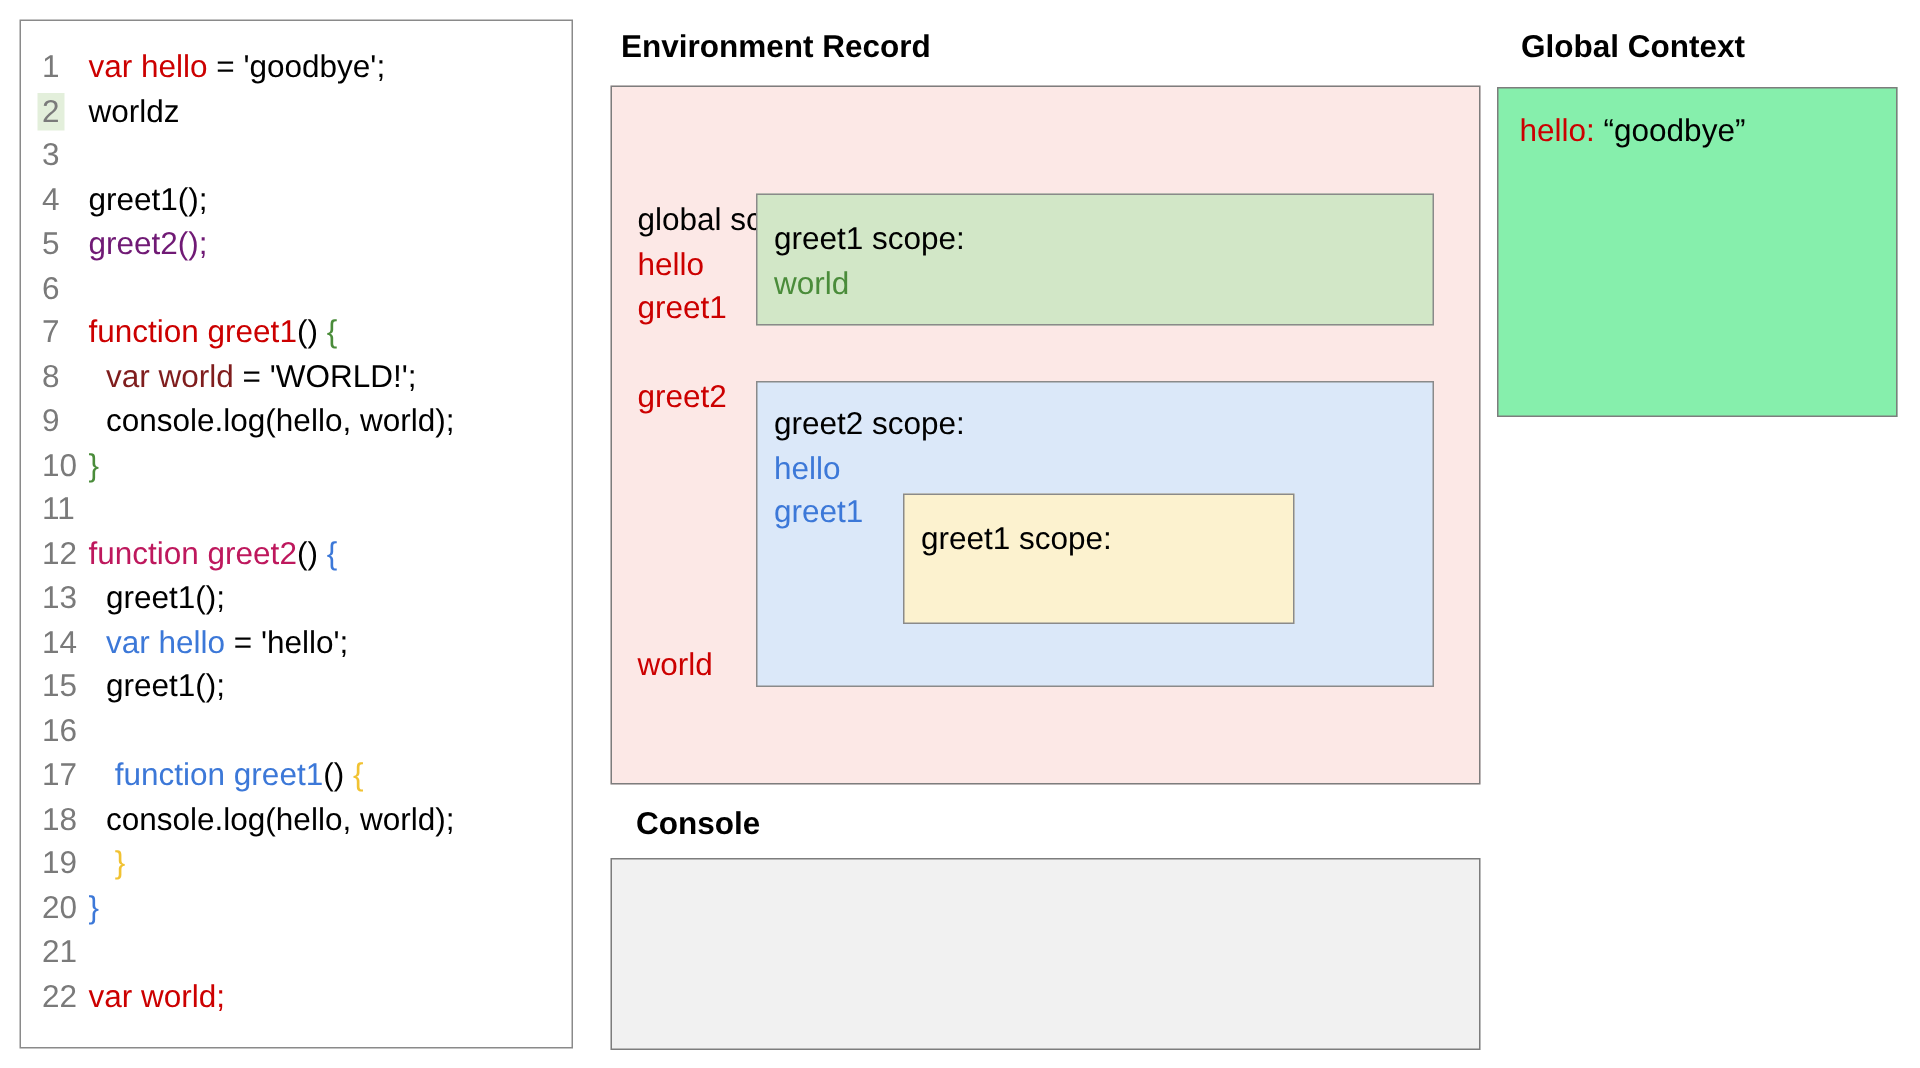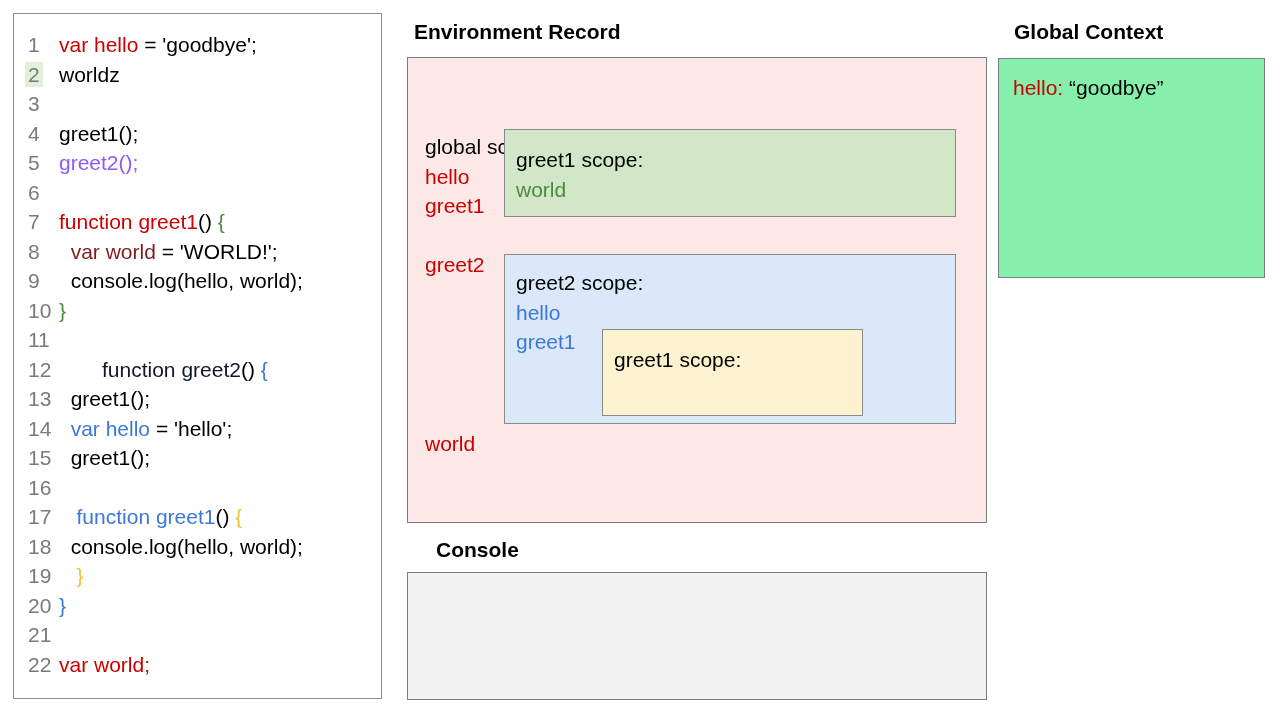--- a/index.html
+++ b/index.html
@@ -24,21 +24,21 @@
 
   
   .er-panel {
     position:absolute; left:407px; top:57px; width:580px; height:466px;
     background:#fce8e6; border:1px solid #7d7d7d; box-sizing:border-box;
   }
   .er-label { position:absolute; left:17px; }
   .scope-box { position:absolute; border:1px solid #8a8a8a; box-sizing:border-box; }
   .box-greet1 { left:96px; top:71px; width:452px; height:88px; background:#d2e7c7; }
   .box-greet1 .inner-pad { padding:15px 0 0 11px; }
-  .box-greet2 { left:96px; top:196px; width:452px; height:170px; background:#dbe8f9; }
+  .box-greet2 { left:96px; top:196px; width:452px; height:204px; background:#dbe8f9; }
   .box-greet2 .inner-pad { padding:13px 0 0 11px; }
   .box-inner-yellow { left:97px; top:74px; width:261px; height:87px; background:#fcf2cf; }
   .box-inner-yellow .inner-pad { padding:15px 0 0 11px; }
 
   
   .gc-panel {
     position:absolute; left:998px; top:58px; width:267px; height:220px;
     background:#fce8e6; border:1px solid #7d7d7d; box-sizing:border-box;
   }
   .gc-panel .inner-pad { padding:14px 0 0 14px; }
@@ -58,28 +58,28 @@
 <body>
 
 <div class="stage">
 
   <div class="code-panel">
     <div class="code-lines">
         <div class="code-line"><span class="ln"><span class="d">1</span></span><span class="code-text"><span style="color: rgb(204, 0, 0);">var hello</span><span style="color: rgb(0, 0, 0);"> = 'goodbye';</span></span></div>
         <div class="code-line"><span class="ln hl"><span class="d">2</span></span><span class="code-text"><span style="color: rgb(0, 0, 0);">worldz</span></span></div>
         <div class="code-line"><span class="ln"><span class="d">3</span></span><span class="code-text"></span></div>
         <div class="code-line"><span class="ln"><span class="d">4</span></span><span class="code-text"><span style="color: rgb(0, 0, 0);">greet1();</span></span></div>
-        <div class="code-line"><span class="ln"><span class="d">5</span></span><span class="code-text"><span style="color: #8b5cf6;">greet2();</span></span></div>
+        <div class="code-line"><span class="ln"><span class="d">5</span></span><span class="code-text"><span style="color: #701a75;">greet2();</span></span></div>
         <div class="code-line"><span class="ln"><span class="d">6</span></span><span class="code-text"></span></div>
         <div class="code-line"><span class="ln"><span class="d">7</span></span><span class="code-text"><span style="color: rgb(204, 0, 0);">function greet1</span><span style="color: rgb(0, 0, 0);">() </span><span style="color: rgb(74, 140, 58);">{</span></span></div>
         <div class="code-line"><span class="ln"><span class="d">8</span></span><span class="code-text"><span style="color: rgb(0, 0, 0);">  </span><span style="color: #7f1d1d;">var world</span><span style="color: rgb(0, 0, 0); text-align: center;"> = 'WORLD!';</span></span></div>
         <div class="code-line"><span class="ln"><span class="d">9</span></span><span class="code-text"><span style="color: rgb(0, 0, 0);">  console.log(hello, world);</span></span></div>
         <div class="code-line"><span class="ln"><span class="d">10</span></span><span class="code-text"><span style="color: rgb(74, 140, 58);">}</span></span></div>
         <div class="code-line"><span class="ln"><span class="d">11</span></span><span class="code-text"></span></div>
-        <div class="code-line"><span class="ln"><span class="d">12</span></span><span class="code-text"><span style="color: #0f172a; margin-left: 43px;">function greet2</span><span style="color: rgb(0, 0, 0);">() </span><span style="color: rgb(60, 120, 216);">{</span></span></div>
+        <div class="code-line"><span class="ln"><span class="d">12</span></span><span class="code-text"><span style="color: #be185d;">function greet2</span><span style="color: rgb(0, 0, 0);">() </span><span style="color: rgb(60, 120, 216);">{</span></span></div>
         <div class="code-line"><span class="ln"><span class="d">13</span></span><span class="code-text"><span style="color: rgb(0, 0, 0);">  greet1();</span></span></div>
         <div class="code-line"><span class="ln"><span class="d">14</span></span><span class="code-text"><span style="color: rgb(0, 0, 0);">  </span><span style="color: rgb(60, 120, 216);">var hello</span><span style="color: rgb(0, 0, 0);"> = 'hello';</span></span></div>
         <div class="code-line"><span class="ln"><span class="d">15</span></span><span class="code-text"><span style="color: rgb(0, 0, 0);">  greet1();</span></span></div>
         <div class="code-line"><span class="ln"><span class="d">16</span></span><span class="code-text"></span></div>
         <div class="code-line"><span class="ln"><span class="d">17</span></span><span class="code-text"><span style="color: rgb(0, 0, 0);">   </span><span style="color: rgb(60, 120, 216);">function greet1</span><span style="color: rgb(0, 0, 0);">() </span><span style="color: rgb(241, 194, 50);">{</span></span></div>
         <div class="code-line"><span class="ln"><span class="d">18</span></span><span class="code-text"><span style="color: rgb(0, 0, 0);">  console.log(hello, world);</span></span></div>
         <div class="code-line"><span class="ln"><span class="d">19</span></span><span class="code-text"><span style="color: rgb(0, 0, 0);">   </span><span style="color: rgb(241, 194, 50);">}</span></span></div>
         <div class="code-line"><span class="ln"><span class="d">20</span></span><span class="code-text"><span style="color: rgb(60, 120, 216);">}</span></span></div>
         <div class="code-line"><span class="ln"><span class="d">21</span></span><span class="code-text"></span></div>
         <div class="code-line"><span class="ln"><span class="d">22</span></span><span class="code-text"><span style="color: rgb(204, 0, 0);">var world;</span></span></div>
@@ -118,17 +118,17 @@
   </div>
 
   <div class="panel-title" style="left:1014px; top:20px;">Global Context</div>
 
   <div class="gc-panel" style="background: #86efac;">
     <div class="inner-pad">
       <div class="txt"><span class="c-red">hello:</span><span class="c-black"> “goodbye”</span></div>
     </div>
   </div>
 
-  <div class="panel-title" style="left:436px; top:538px;">Console</div>
+  <div class="panel-title" style="left:424px; top:538px;">Console</div>
 
   <div class="console-panel" style="background: rgb(241, 241, 241);"></div>
 
 </div>
 
 </body></html>

